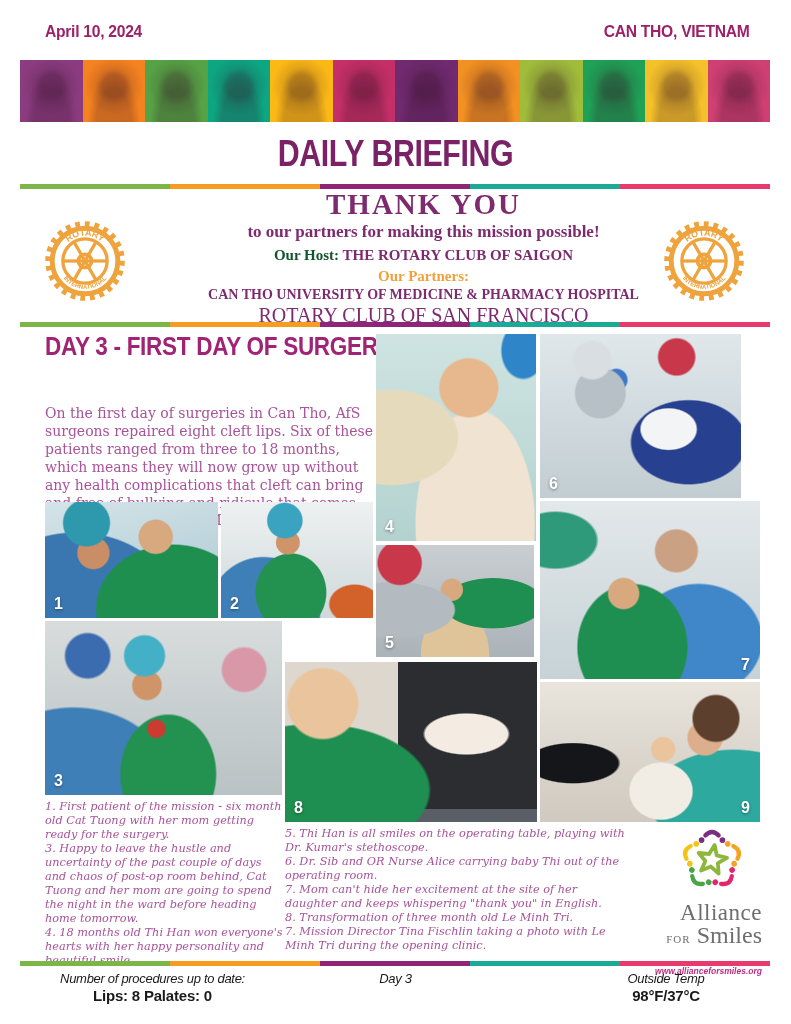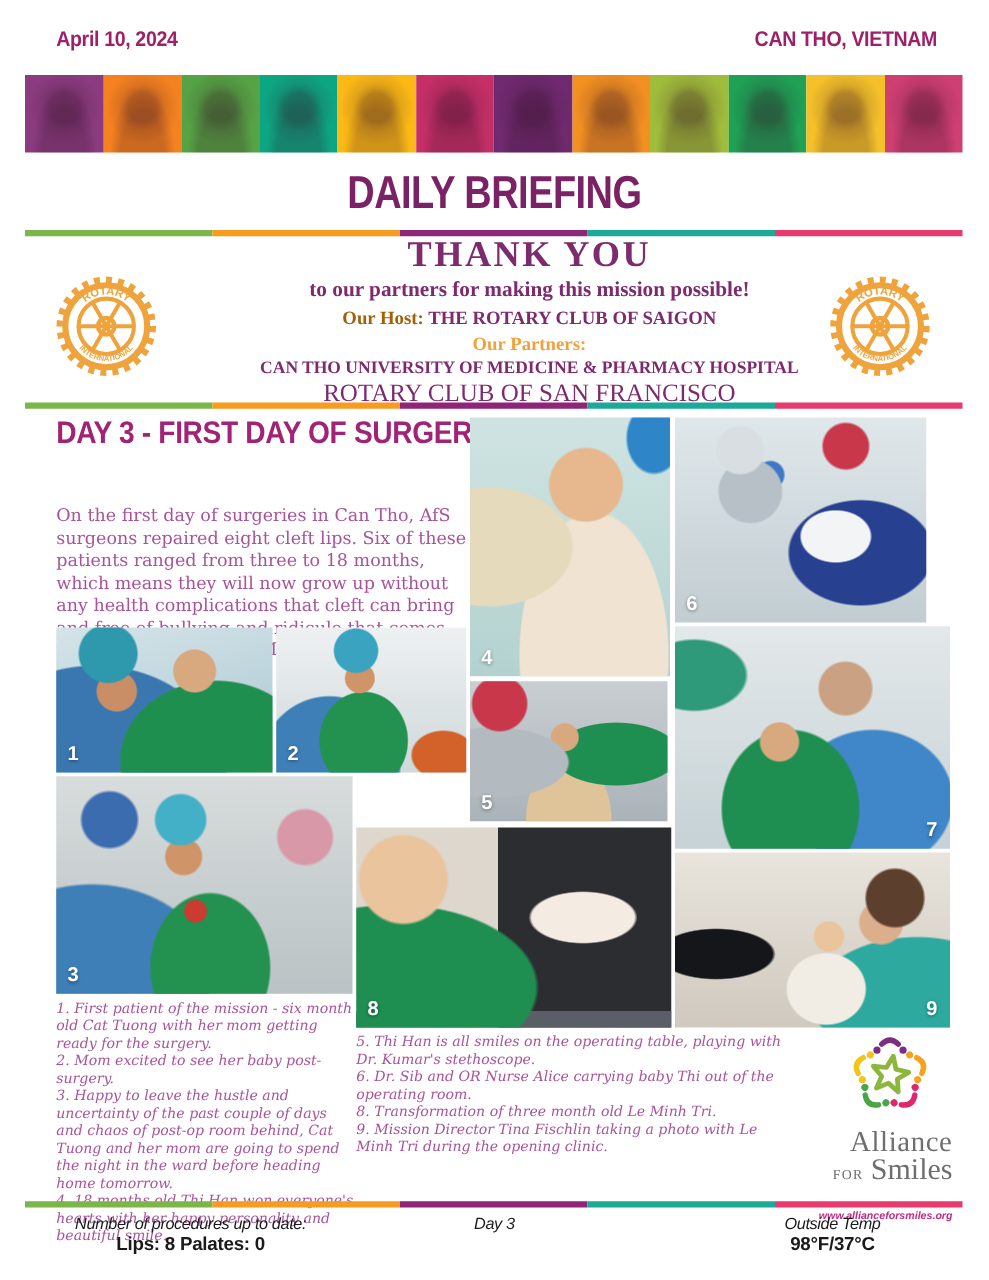--- a/index.html
+++ b/index.html
@@ -31,21 +31,21 @@
   .rule1{top:184px;} .rule2{top:322px;} .rule3{top:961px;}
 
   
   .ty{position:absolute;left:0;width:100%;text-align:center;font-family:"Liberation Serif",serif;color:#7D2A6F;padding-left:28px;}
   .ty-title{top:188px;font-size:29px;font-weight:bold;letter-spacing:2px;}
   .ty-sub{top:222px;font-size:17px;font-weight:bold;}
   .ty-host{top:247px;font-size:15px;font-weight:bold;}
   .ty-partners-label{top:268px;font-size:15px;font-weight:bold;color:#F0A13C;}
   .ty-p1{top:287px;font-size:14px;font-weight:bold;}
   .ty-p2{top:304px;font-size:20px;font-weight:normal;}
-  .orange{color:#a16207;}
+  .orange{color:#14532d;}
   .rotary{position:absolute;top:220px;}
   .rotary.left{left:44px;} .rotary.right{right:46px;}
 
   
   .art-head{position:absolute;left:45px;top:332px;}
   .art-head span{display:inline-block;font-size:25px;font-weight:bold;color:#A02376;
                  letter-spacing:-0.3px;transform:scaleX(.9);transform-origin:left center;}
   .para{position:absolute;left:45px;width:328px;font-family:"DejaVu Serif",serif;
         font-size:14px;line-height:1.28;color:#A8539A;}
   .para1{top:364px;} .para2{top:405px;}
@@ -274,29 +274,29 @@
     </div>
   <div class="photo ph8">
       <span class="num">8</span>
     </div>
   <div class="photo ph9">
       <span class="num br">9</span>
     </div>
 
   <div class="caps caps-left">
     <div>1. First patient of the mission - six month old Cat Tuong with her mom getting ready for the surgery.</div>
-    <div>2. Mom excited to see her baby post-surgery.</div>
     <div>3. Happy to leave the hustle and uncertainty of the past couple of days and chaos of post-op room behind, Cat Tuong and her mom are going to spend the night in the ward before heading home tomorrow.</div>
     <div>4. 18 months old Thi Han won everyone's hearts with her happy personality and beautiful smile.</div>
   </div>
   <div class="caps caps-right">
     <div>5. Thi Han is all smiles on the operating table, playing with Dr. Kumar's stethoscope.</div>
     <div>6. Dr. Sib and OR Nurse Alice carrying baby Thi out of the operating room.</div>
+    <div>7. Mom can't hide her excitement at the site of her daughter and keeps whispering "thank you" in English.</div>
     <div>8. Transformation of three month old Le Minh Tri.</div>
-    <div>9. Mission Director Tina Fischlin taking a photo with Le Minh Tri during the opening clinic.</div>
+    <div>7. Mission Director Tina Fischlin taking a photo with Le Minh Tri during the opening clinic.</div>
   </div>
 
   <div class="afs">
     <svg width="100" height="72" viewBox="0 0 100 76">
       <g transform="rotate(10,50,38)">
         <path d="M 50,22 L 54.1,32.3 65.2,33.1 56.7,40.2 59.4,50.9 50,45 40.6,50.9 43.3,40.2 34.8,33.1 45.9,32.3 Z" fill="none" stroke="#8CB63C" stroke-width="4" stroke-linejoin="round"></path>
       </g>
       <g fill="none" stroke-width="4.5" stroke-linecap="round">
         <g transform="rotate(0,50,38)">
             <path d="M 43,12 Q 50,5 57,12" stroke="#7B2D82"></path>

